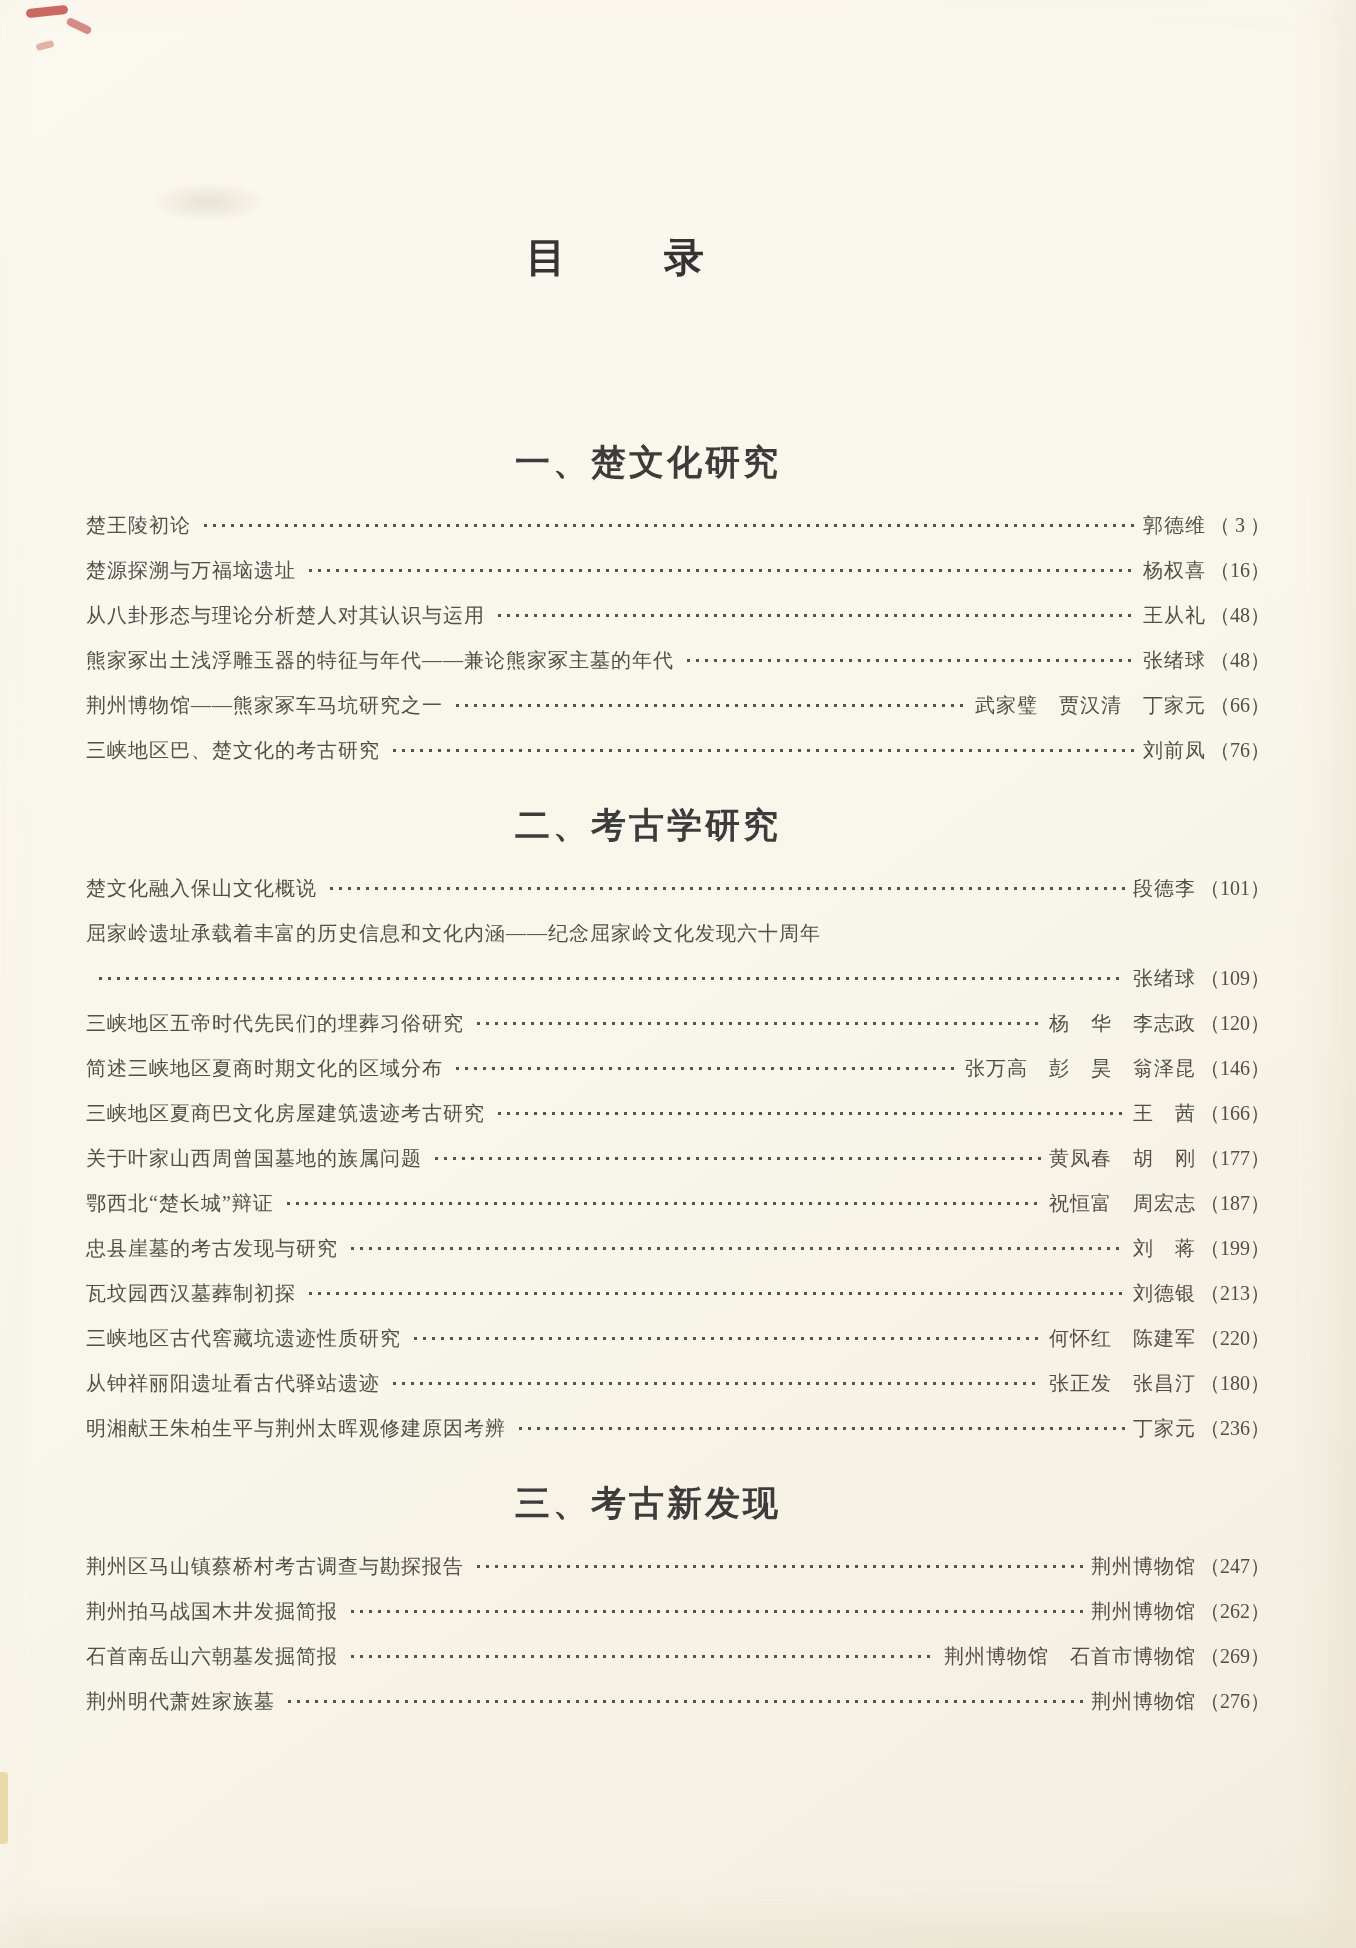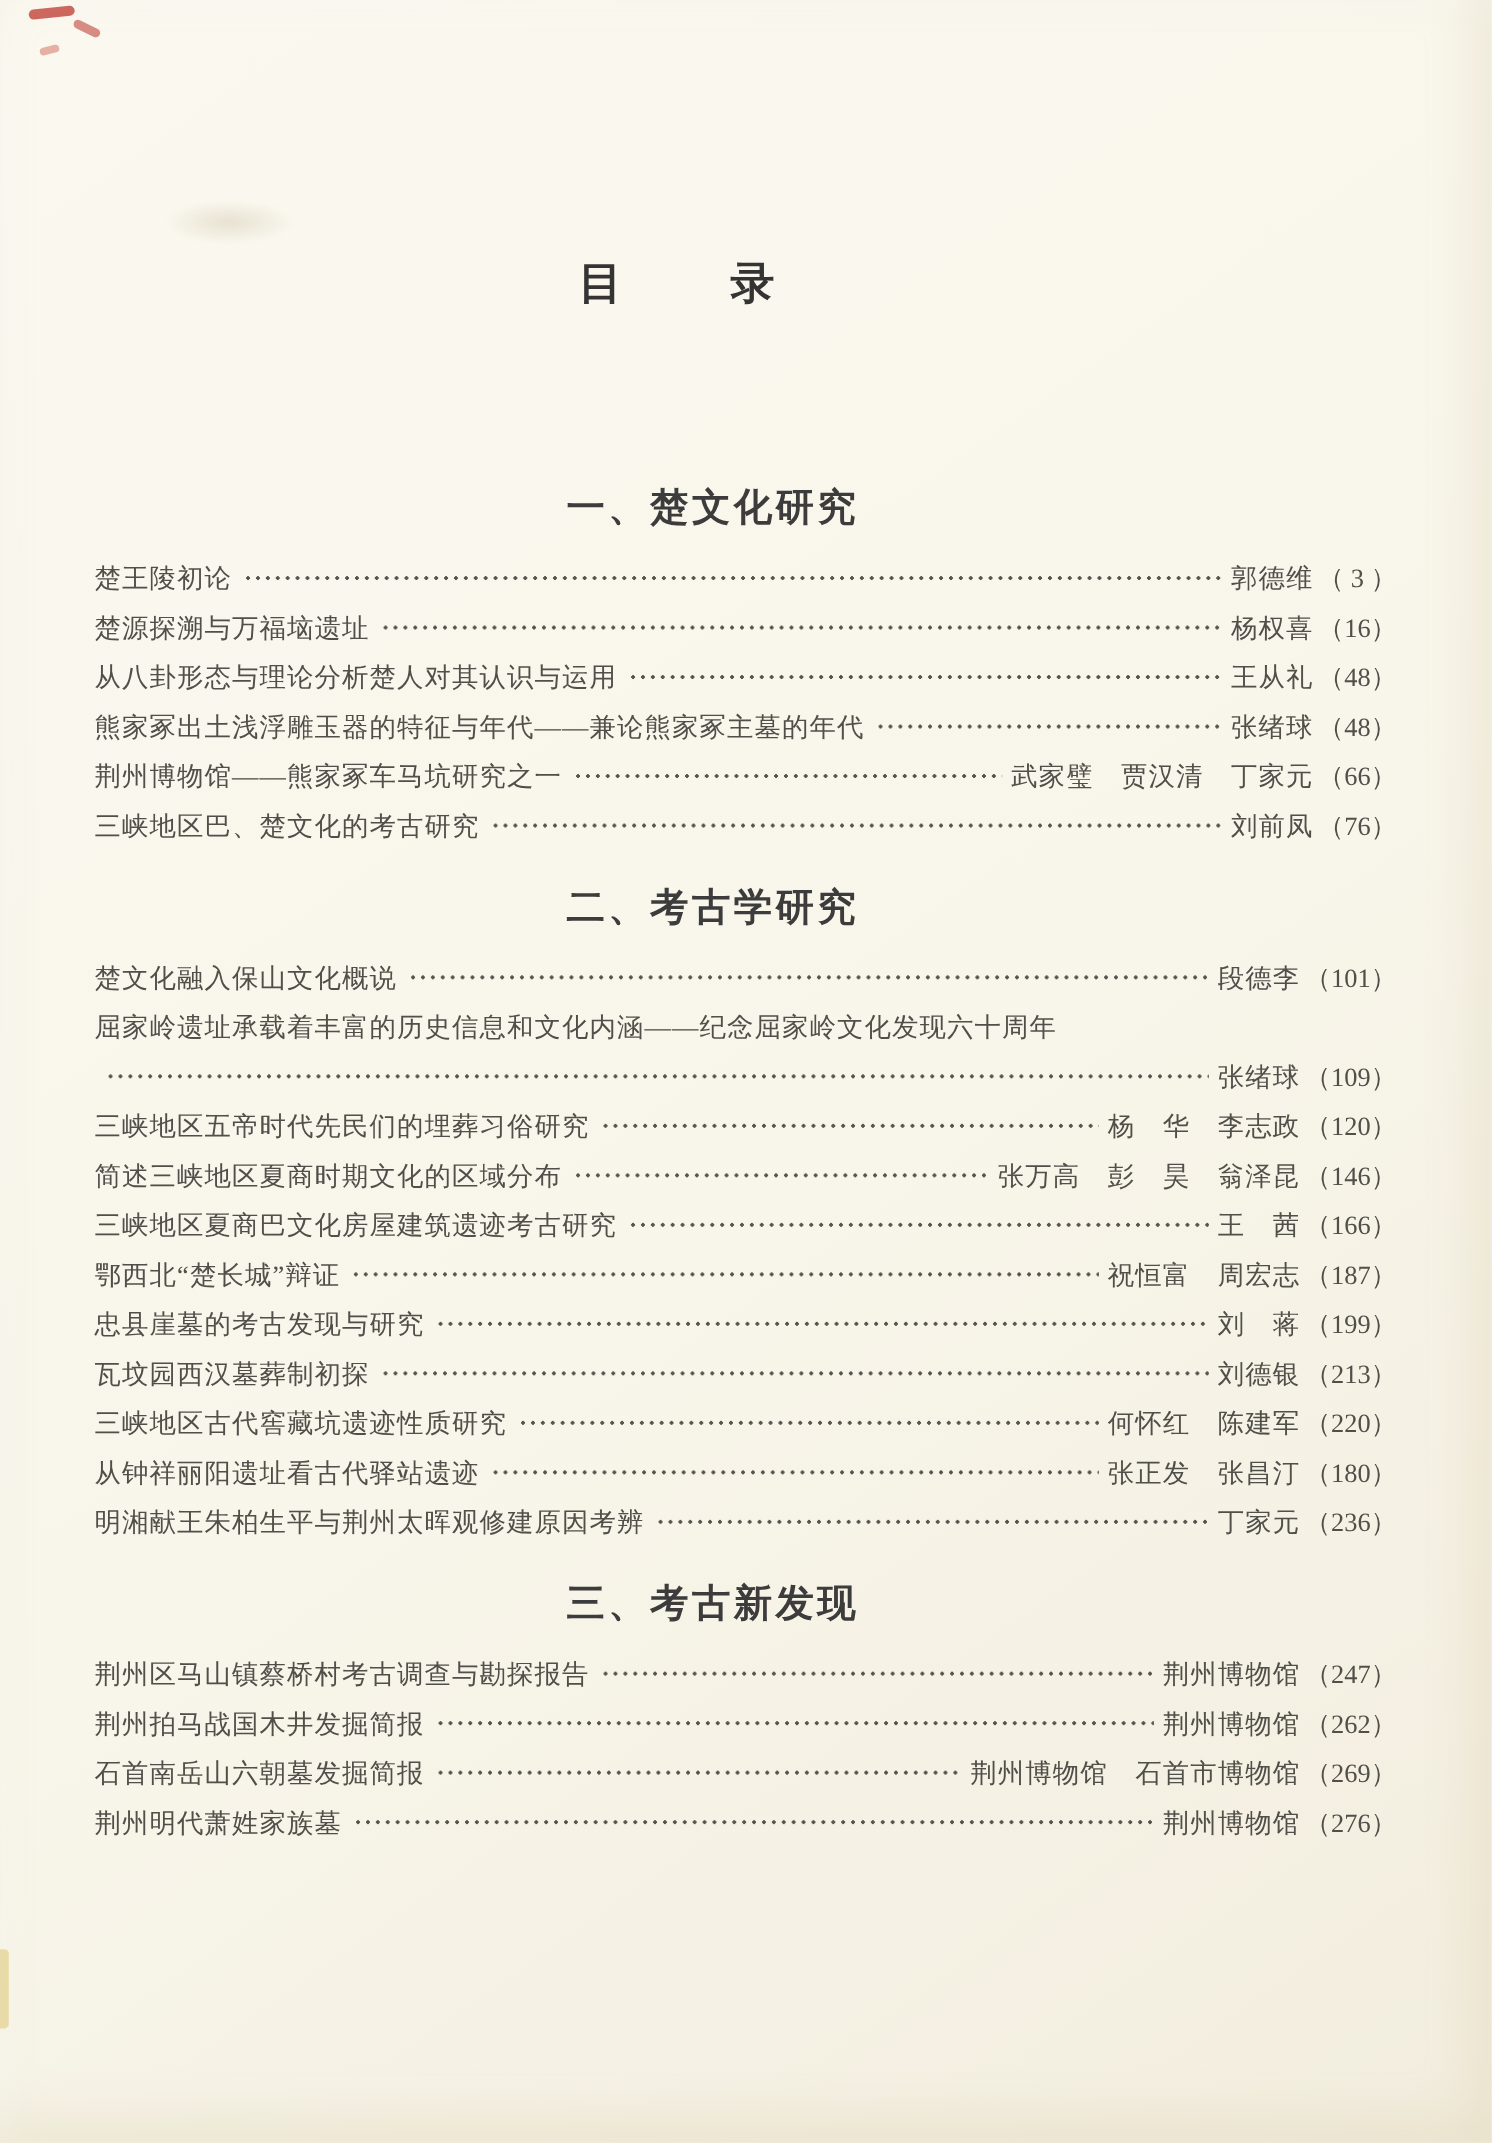--- a/index.html
+++ b/index.html
@@ -36,21 +36,21 @@
     color: #3c3c3c;
     text-align: center;
     transform: translateX(-30px);
     margin: 29px 0 19px;
   }
   .section:first-child .section-heading { margin-top: 0; }
   .entry {
     display: flex;
     align-items: center;
     height: 45px;
-    font-size: 24px;
+    font-size: 20px;
     white-space: nowrap;
     color: #514f49;
   }
   .entry .t { letter-spacing: 1px; }
   .entry .a { letter-spacing: 1px; text-align: right; }
   .entry .p { margin-left: 4px; }
   .leader {
     flex: 1 1 auto;
     min-width: 16px;
     height: 45px;
@@ -152,20 +152,26 @@
           <span class="a">张万高　彭　昊　翁泽昆</span>
           <span class="p">（146）</span>
         </div>
         <div class="entry">
           <span class="t">三峡地区夏商巴文化房屋建筑遗迹考古研究</span>
           <span class="leader"></span>
           <span class="a">王　茜</span>
           <span class="p">（166）</span>
         </div>
         <div class="entry">
+          <span class="t">关于叶家山西周曾国墓地的族属问题</span>
+          <span class="leader"></span>
+          <span class="a">黄凤春　胡　刚</span>
+          <span class="p">（177）</span>
+        </div>
+        <div class="entry">
           <span class="t">鄂西北“楚长城”辩证</span>
           <span class="leader"></span>
           <span class="a">祝恒富　周宏志</span>
           <span class="p">（187）</span>
         </div>
         <div class="entry">
           <span class="t">忠县崖墓的考古发现与研究</span>
           <span class="leader"></span>
           <span class="a">刘　蒋</span>
           <span class="p">（199）</span>

